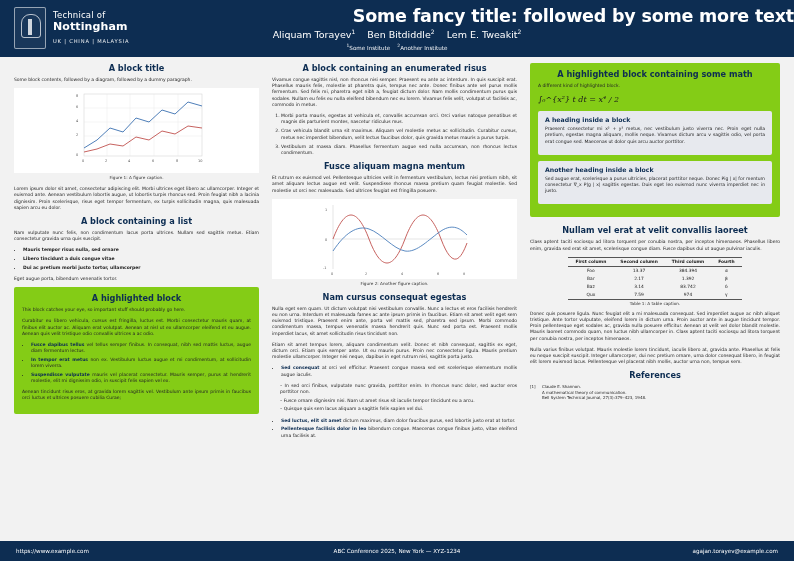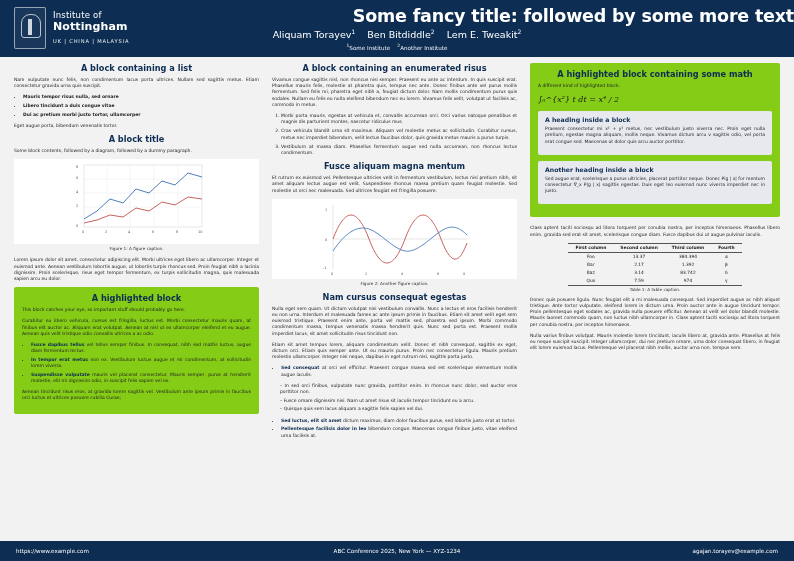--- a/index.html
+++ b/index.html
@@ -112,21 +112,21 @@
 </style>
 </head>
 <body>
 
 <div class="poster">
 
   <div class="header">
     <div class="logo">
       <div class="logo-mark"></div>
       <div class="logo-text">
-        <div class="l1">Institute of</div>
+        <div class="l1">Technical of</div>
         <div class="l2">Nottingham</div>
         <div class="l3">UK | CHINA | MALAYSIA</div>
       </div>
     </div>
 
     <div class="title">Some fancy title: followed by some more text</div>
 
     <div class="authors">
       <span>Aliquam Torayev</span><sup>1</sup>&nbsp;&nbsp;&nbsp;
       <span>Ben Bitdiddle</span><sup>2</sup>&nbsp;&nbsp;&nbsp;
@@ -135,31 +135,20 @@
 
     <div class="affil">
       <sup>1</sup><span>Some Institute</span>&nbsp;&nbsp;&nbsp;
       <sup>2</sup><span>Another Institute</span>
     </div>
   </div>
 
   <div class="body">
 
     <div class="col col1">
-
-      <div>
-        <div class="blocktitle">A block containing a list</div>
-        <p>Nam vulputate nunc felis, non condimentum lacus porta ultrices. Nullam sed sagittis metus. Etiam consectetur gravida urna quis suscipit.</p>
-        <ul>
-          <li><b>Mauris tempor risus nulla, sed ornare</b></li>
-          <li><b>Libero tincidunt a duis congue vitae</b></li>
-          <li><b>Dui ac pretium morbi justo tortor, ullamcorper</b></li>
-        </ul>
-        <p>Eget augue porta, bibendum venenatis tortor.</p>
-      </div>
 
       <div>
         <div class="blocktitle">A block title</div>
         <p>Some block contents, followed by a diagram, followed by a dummy paragraph.</p>
 
         <div class="figbox">
           <svg width="150" height="85" viewBox="0 0 150 85" style="display:block;margin:0 auto;">
             <rect x="0" y="0" width="150" height="85" fill="#ffffff"></rect>
             <rect x="22" y="6" width="118" height="62" fill="none" stroke="#cfcfcf" stroke-width="0.5"></rect>
             <g stroke="#e2e2e2" stroke-width="0.4">
@@ -186,20 +175,31 @@
               <text x="114" y="74">8</text>
               <text x="136" y="74">10</text>
             </g>
           </svg>
         </div>
         <div class="figcap">Figure 1: A figure caption.</div>
 
         <p>Lorem ipsum dolor sit amet, consectetur adipiscing elit. Morbi ultrices eget libero ac ullamcorper. Integer et euismod ante. Aenean vestibulum lobortis augue, ut lobortis turpis rhoncus sed. Proin feugiat nibh a lacinia dignissim. Proin scelerisque, risus eget tempor fermentum, ex turpis sollicitudin magna, quis malesuada sapien arcu eu dolor.</p>
       </div>
 
+      <div>
+        <div class="blocktitle">A block containing a list</div>
+        <p>Nam vulputate nunc felis, non condimentum lacus porta ultrices. Nullam sed sagittis metus. Etiam consectetur gravida urna quis suscipit.</p>
+        <ul>
+          <li><b>Mauris tempor risus nulla, sed ornare</b></li>
+          <li><b>Libero tincidunt a duis congue vitae</b></li>
+          <li><b>Dui ac pretium morbi justo tortor, ullamcorper</b></li>
+        </ul>
+        <p>Eget augue porta, bibendum venenatis tortor.</p>
+      </div>
+
       <div class="hl">
         <div class="blocktitle">A highlighted block</div>
         <p>This block catches your eye, so important stuff should probably go here.</p>
         <p>Curabitur eu libero vehicula, cursus est fringilla, luctus est. Morbi consectetur mauris quam, at finibus elit auctor ac. Aliquam erat volutpat. Aenean at nisl ut ex ullamcorper eleifend et eu augue. Aenean quis velit tristique odio convallis ultrices a ac odio.</p>
         <ul>
           <li><b class="emph">Fusce dapibus tellus</b><span> vel tellus semper finibus. In consequat, nibh sed mattis luctus, augue diam fermentum lectus.</span></li>
           <li><b class="emph">In tempor erat metus</b><span> non ex. Vestibulum luctus augue et mi condimentum, at sollicitudin lorem viverra.</span></li>
           <li><b class="emph">Suspendisse vulputate</b><span> mauris vel placerat consectetur. Mauris semper, purus at hendrerit molestie, elit mi dignissim odio, in suscipit felis sapien vel ex.</span></li>
         </ul>
         <p>Aenean tincidunt risus eros, at gravida lorem sagittis vel. Vestibulum ante ipsum primis in faucibus orci luctus et ultrices posuere cubilia Curae;</p>
@@ -279,20 +279,21 @@
           <p>Praesent consectetur mi x² + y² metus, nec vestibulum justo viverra nec. Proin eget nulla pretium, egestas magna aliquam, mollis neque. Vivamus dictum arcu v sagittis odio, vel porta erat congue sed. Maecenas ut dolor quis arcu auctor porttitor.</p>
         </div>
 
         <div class="hl-inner">
           <div class="sub-h">Another heading inside a block</div>
           <p>Sed augue erat, scelerisque a purus ultricies, placerat porttitor neque. Donec Pig | x| for mentum consectetur ∇_x P|g | x| sagittis egestas. Duis eget leo euismod nunc viverra imperdiet nec in justo.</p>
         </div>
       </div>
 
       <div>
+        <div class="blocktitle">Nullam vel erat at velit convallis laoreet</div>
         <p>Class aptent taciti sociosqu ad litora torquent per conubia nostra, per inceptos himenaeos. Phasellus libero enim, gravida sed erat sit amet, scelerisque congue diam. Fusce dapibus dui ut augue pulvinar iaculis.</p>
 
         <table class="mini">
           <thead>
             <tr>
               <th>First column</th>
               <th>Second column</th>
               <th>Third column</th>
               <th>Fourth</th>
             </tr>
@@ -323,20 +324,31 @@
               <td>γ</td>
             </tr>
           </tbody>
         </table>
         <div class="caption-note">Table 1: A table caption.</div>
 
         <p style="margin-top:5px;">Donec quis posuere ligula. Nunc feugiat elit a mi malesuada consequat. Sed imperdiet augue ac nibh aliquet tristique. Ante tortor vulputate, eleifend lorem in dictum urna. Proin auctor ante in augue tincidunt tempor. Proin pellentesque eget sodales ac, gravida nulla posuere efficitur. Aenean at velit vel dolor blandit molestie. Mauris laoreet commodo quam, non luctus nibh ullamcorper in. Class aptent taciti sociosqu ad litora torquent per conubia nostra, per inceptos himenaeos.</p>
         <p>Nulla varius finibus volutpat. Mauris molestie lorem tincidunt, iaculis libero at, gravida ante. Phasellus at felis eu neque suscipit suscipit. Integer ullamcorper, dui nec pretium ornare, urna dolor consequat libero, in feugiat elit lorem euismod lacus. Pellentesque vel placerat nibh mollis, auctor urna non, tempus sem.</p>
       </div>
 
+      <div>
+        <div class="blocktitle">References</div>
+        <div class="refs">
+          <div class="r">
+            <div class="rn">[1]</div>
+            <div style="white-space:pre-line;">Claude E. Shannon.
+A mathematical theory of communication.
+Bell System Technical Journal, 27(3):379–423, 1948.</div>
+          </div>
+        </div>
+      </div>
 
     </div>
   </div>
 
   <div class="footer">
     <div class="fl">https://www.example.com</div>
     <div class="fc">ABC Conference 2025, New York — XYZ-1234</div>
     <div class="fr">agajan.torayev@example.com</div>
   </div>
 

